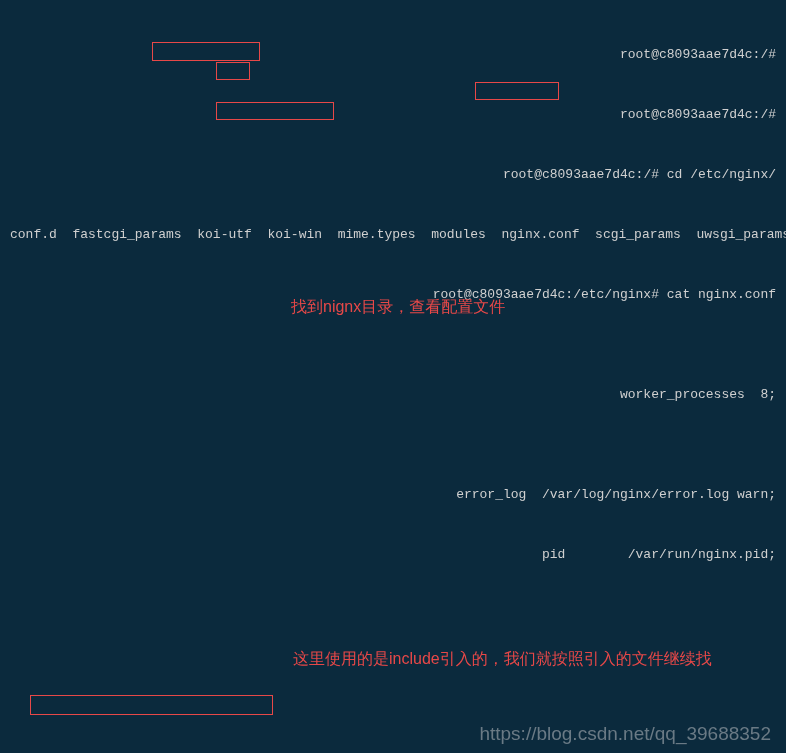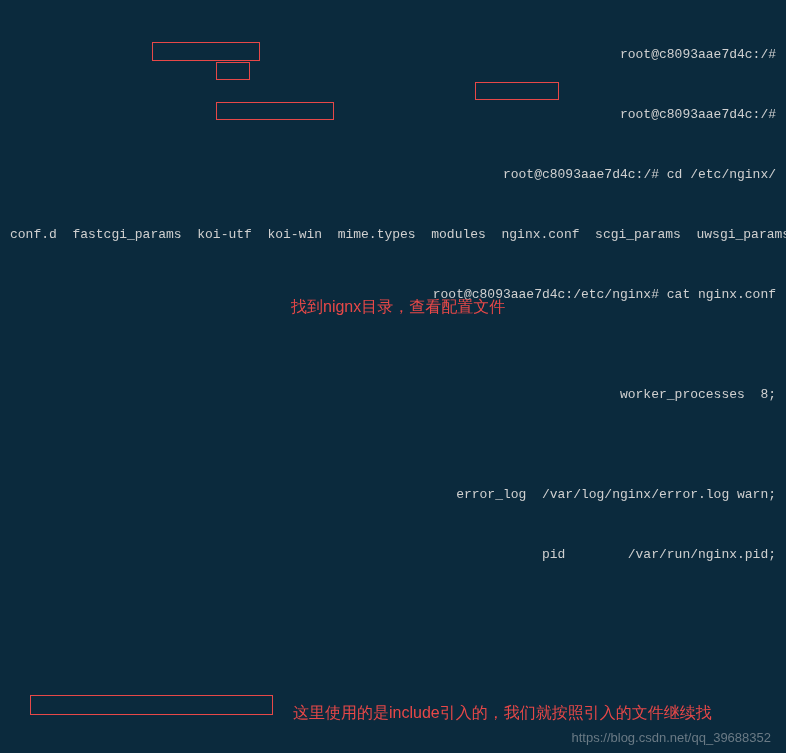--- a/index.html
+++ b/index.html
@@ -37,21 +37,21 @@
       color: #e74848;
       font-family: 'Microsoft YaHei', sans-serif;
       font-size: 16px;
       pointer-events: none;
     }
     .watermark {
       position: absolute;
       bottom: 8px;
       right: 15px;
       color: #6a7a85;
-      font-size: 13px;
+      font-size: 19px;
       font-family: Arial, sans-serif;
     }
   </style>
 </head>
 <body>
 
 <div class="terminal">
   <div class="line">root@c8093aae7d4c:/#</div>
   <div class="line">root@c8093aae7d4c:/#</div>
   <div class="line"><span>root@c8093aae7d4c:/# </span><span>cd /etc/nginx/</span></div>
@@ -91,15 +91,15 @@
   
 </div>
 
 <div class="highlight-box" style="left:152px; top:42px; width:108px; height:19px;"></div>
 <div class="highlight-box" style="left:216px; top:62px; width:34px; height:18px;"></div>
 <div class="highlight-box" style="left:475px; top:82px; width:84px; height:18px;"></div>
 <div class="highlight-box" style="left:216px; top:102px; width:118px; height:18px;"></div>
 <div class="highlight-box" style="left:30px; top:695px; width:243px; height:20px;"></div>
 
 <div class="annotation" style="left:291px; top:297px;">找到nignx目录，查看配置文件</div>
-<div class="annotation" style="left:293px; top:702px; width:440px; line-height:22px;">这里使用的是include引入的，我们就按照引入的文件继续找</div>
+<div class="annotation" style="left:293px; top:648px; width:440px; line-height:22px;">这里使用的是include引入的，我们就按照引入的文件继续找</div>
 
 <div class="watermark">https://blog.csdn.net/qq_39688352</div>
 
 </body></html>

